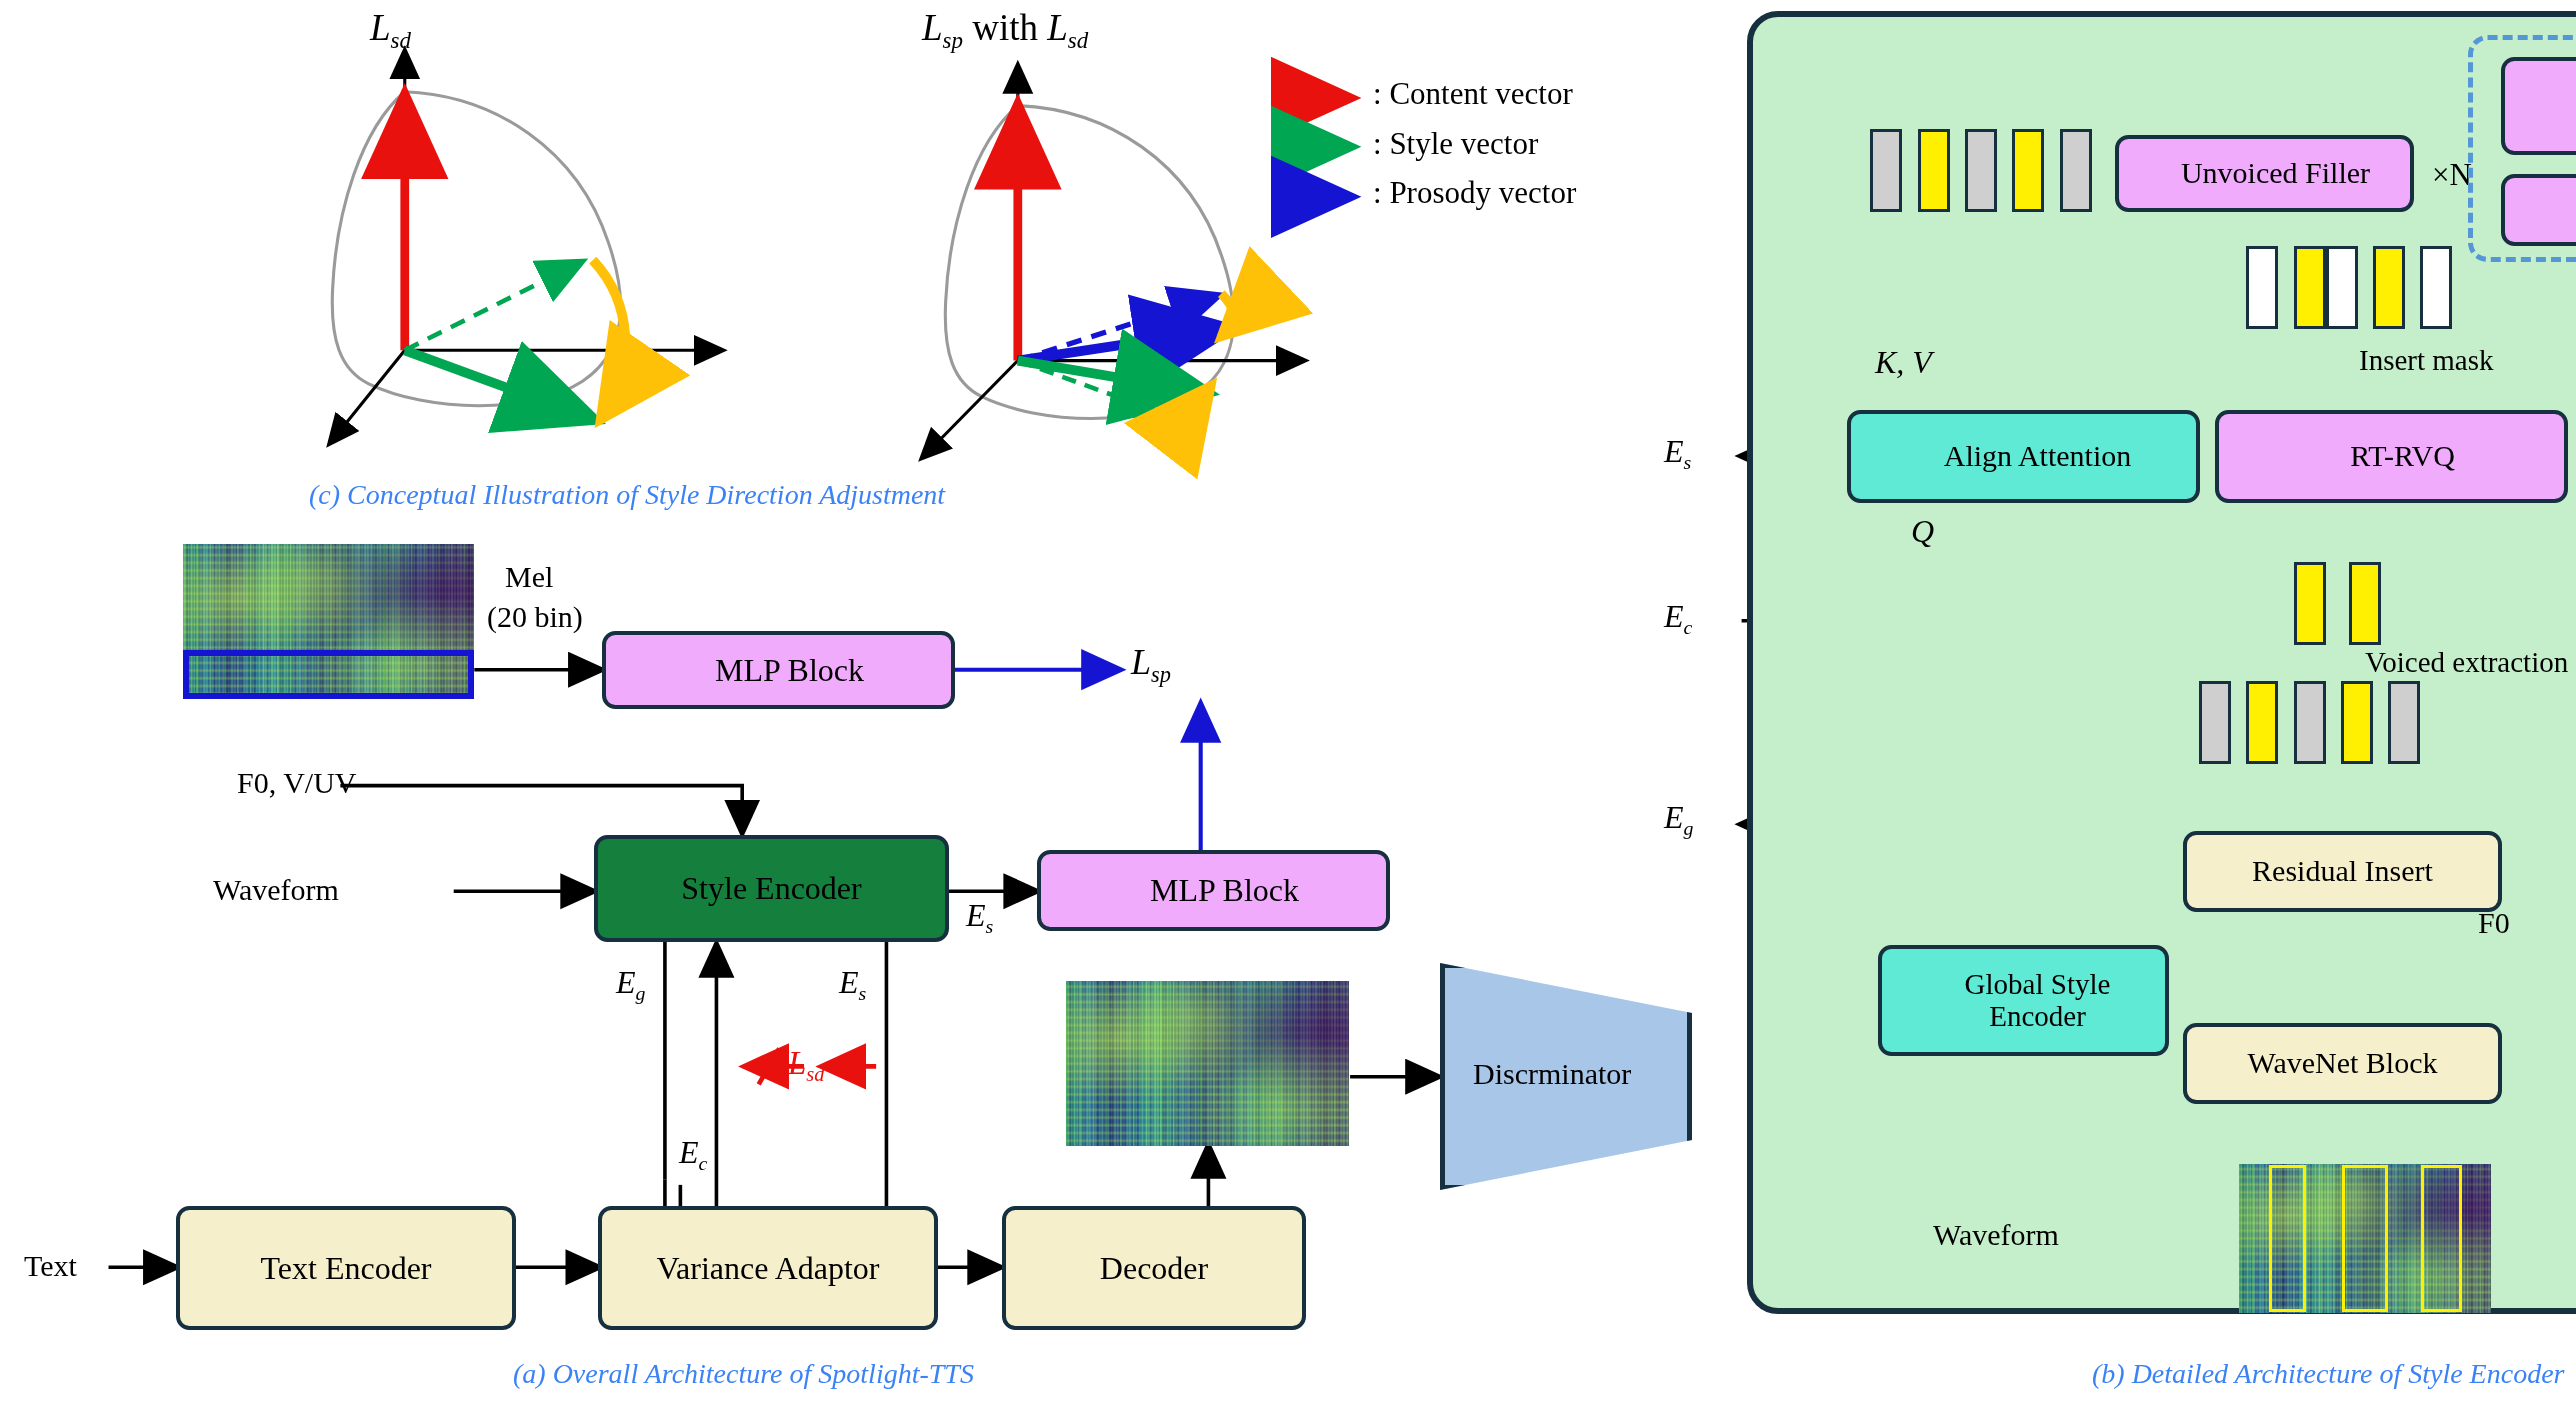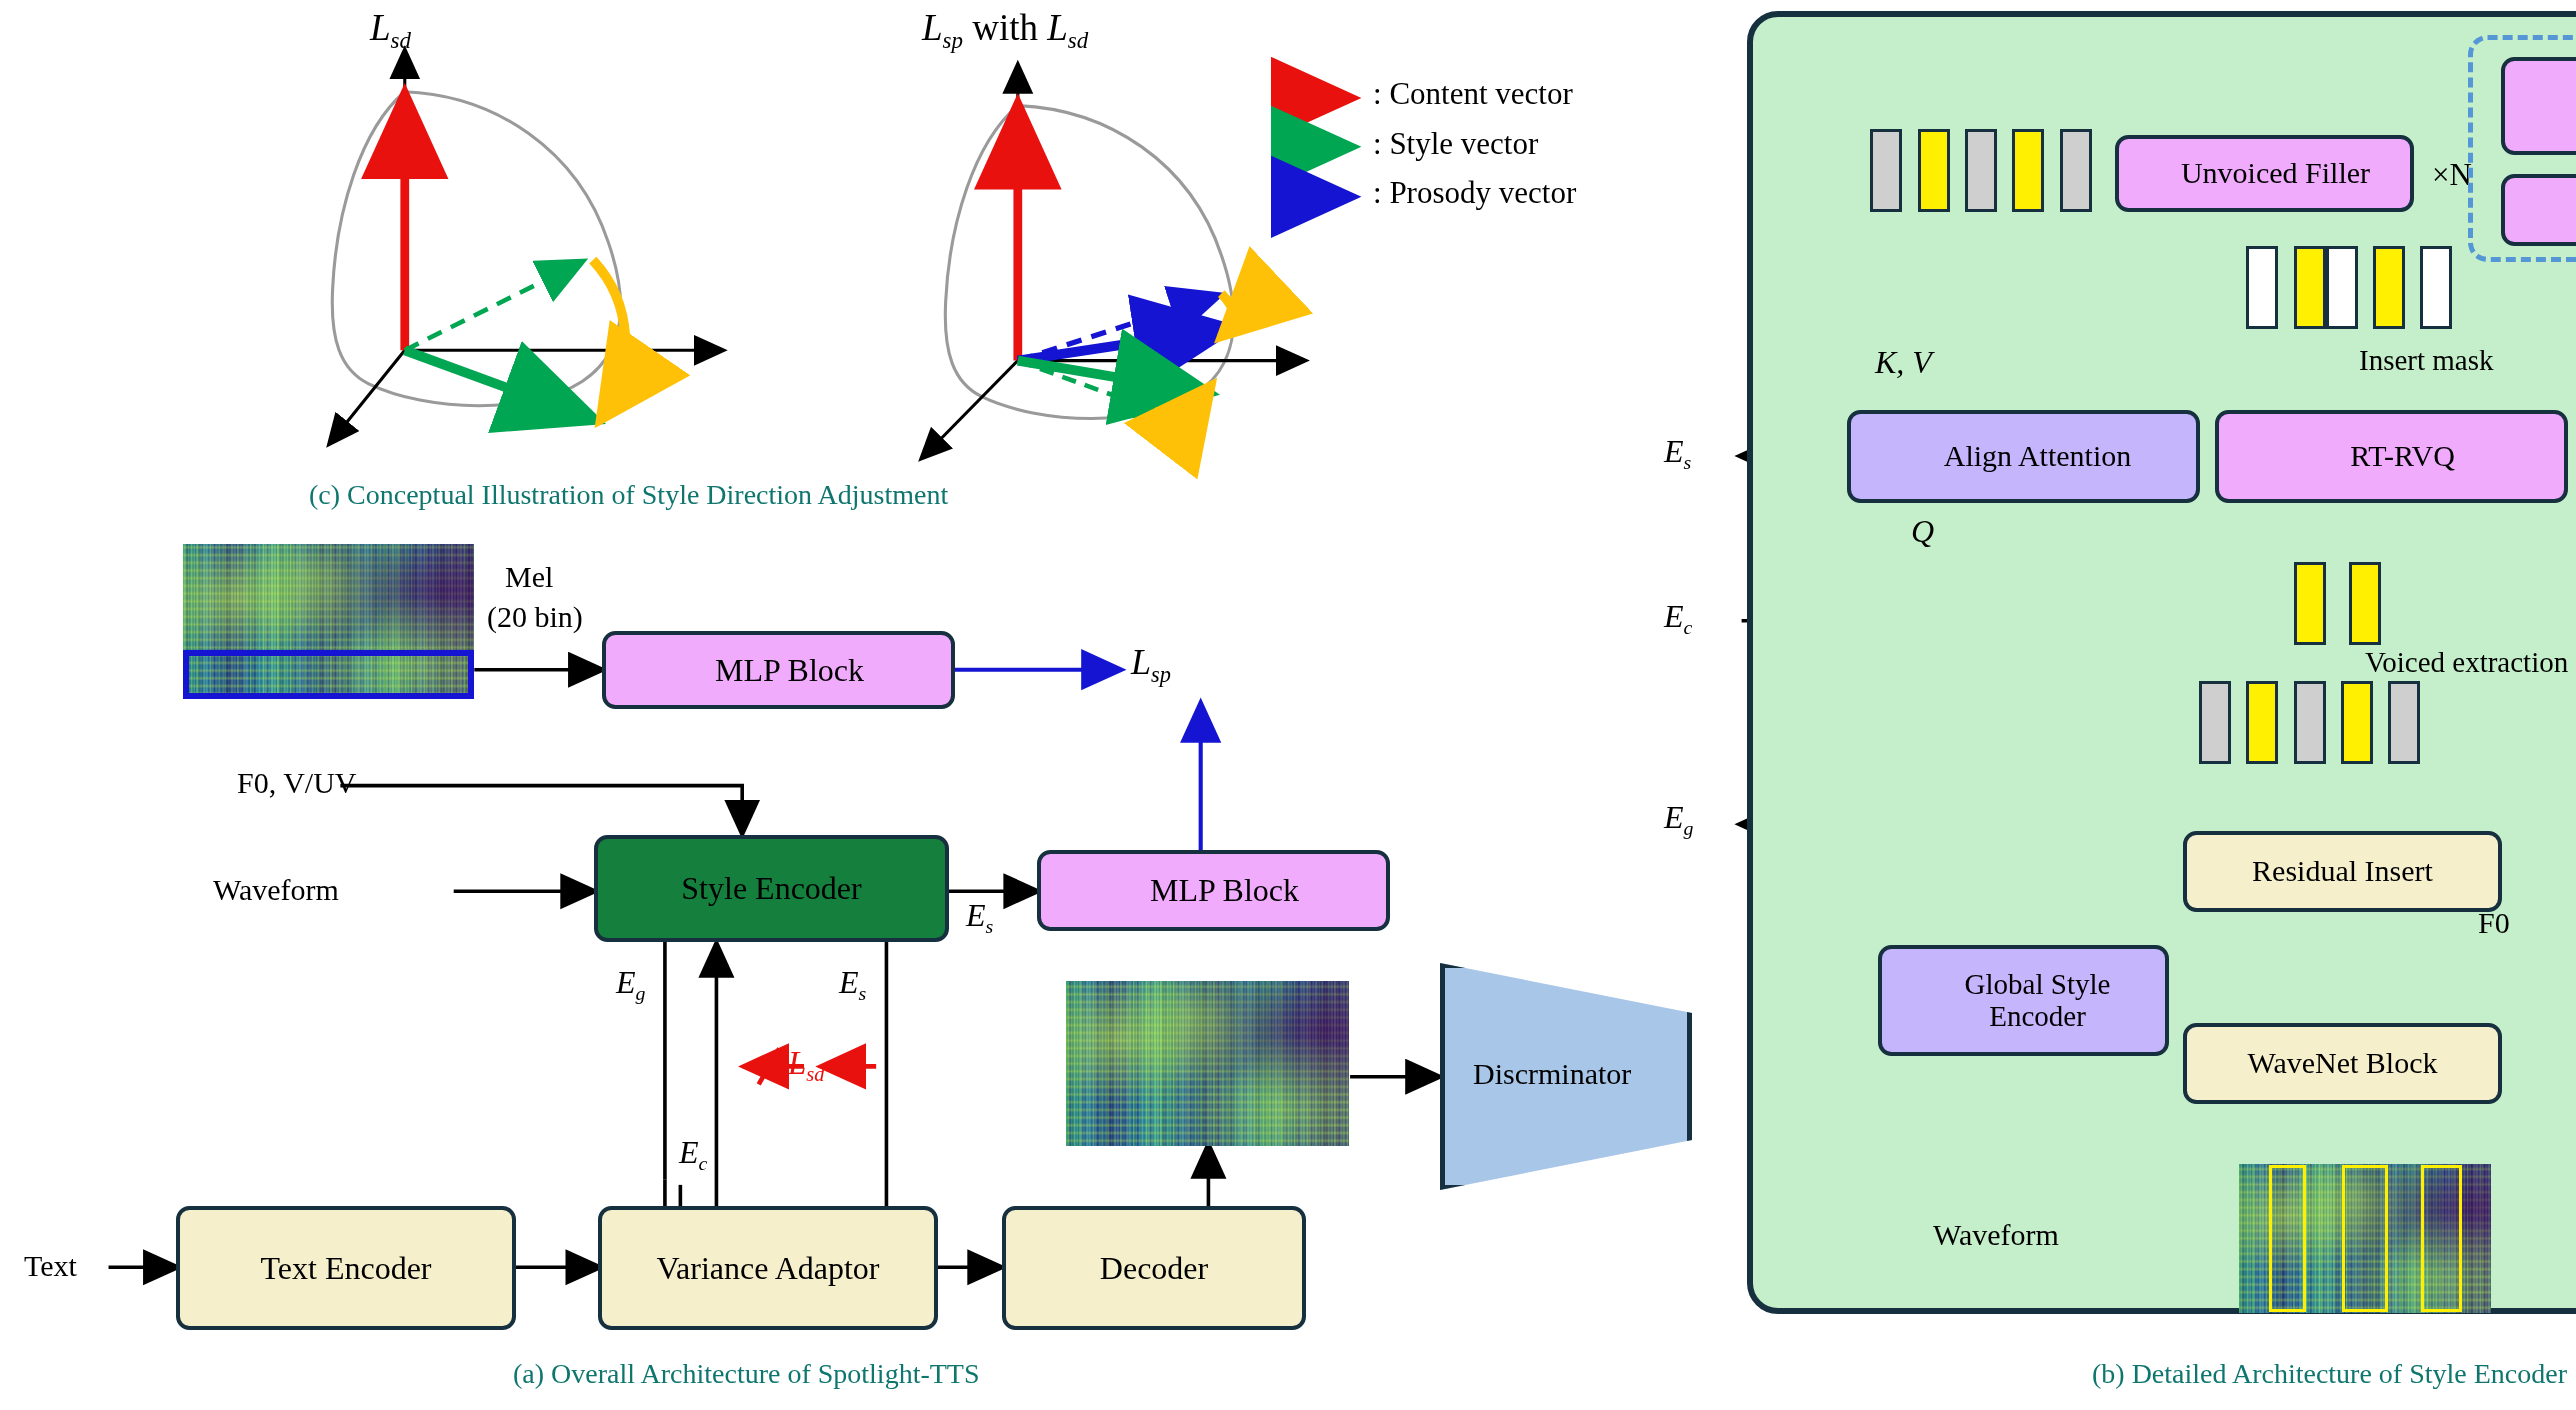--- a/index.html
+++ b/index.html
@@ -8,21 +8,21 @@
   .abs{position:absolute;}
   .txt{position:absolute;color:#000;white-space:nowrap;line-height:1;}
   .ital{font-style:italic;}
   .sub{font-size:.62em;vertical-align:-0.35em;font-style:italic;}
 
   
   .node{position:absolute;display:flex;align-items:center;justify-content:center;
         text-align:center;border:4.6px solid #17303f;border-radius:13.4px;
         box-sizing:border-box;color:#000;line-height:1.08;}
   .node.blue{background:#f0abfc;padding-left:22px;}
-  .node.blue2{background:#c4b5fd;padding-left:28px;}
+  .node.blue2{background:#5eead4;padding-left:28px;}
   .node.green{background:#15803d;}
   .node.cream{background:#f5efcb;}
 
   
   .tok{position:absolute;border:3.6px solid #17303f;box-sizing:border-box;}
   .tok.y{background:#ffef00;}
   .tok.g{background:#cfcfcf;}
   .tok.w{background:#ffffff;}
 
   
@@ -42,21 +42,21 @@
      opacity:.9;}
   .l3{background:radial-gradient(ellipse at 18% 35%,rgba(190,235,70,.55),transparent 42%),
       radial-gradient(ellipse at 44% 22%,rgba(160,225,90,.45),transparent 36%),
       radial-gradient(ellipse at 78% 78%,rgba(190,235,70,.42),transparent 40%),
       radial-gradient(ellipse at 92% 30%,rgba(70,20,95,.75),transparent 45%);}
   .l4{background:repeating-linear-gradient(90deg,rgba(0,0,0,.10) 0 1.5px,rgba(255,255,255,.06) 1.5px 3.1px);}
 
   
   svg.ov{position:absolute;left:0;top:0;width:3085px;height:1410px;pointer-events:none;}
 
-  .cap{position:absolute;font-size:28px;color:#0f766e;white-space:nowrap;}
+  .cap{position:absolute;font-size:28px;color:#3b82f6;white-space:nowrap;font-style:italic;}
 </style>
 </head>
 <body>
 
 <div id="root">
 
   <svg class="ov" viewBox="0 0 5987 2737">
     <defs>
       <marker id="ahBlack" markerWidth="12" markerHeight="12" refX="9" refY="5" orient="auto">
         <path d="M0,0 L11,5 L0,10 z" fill="#000"></path>

